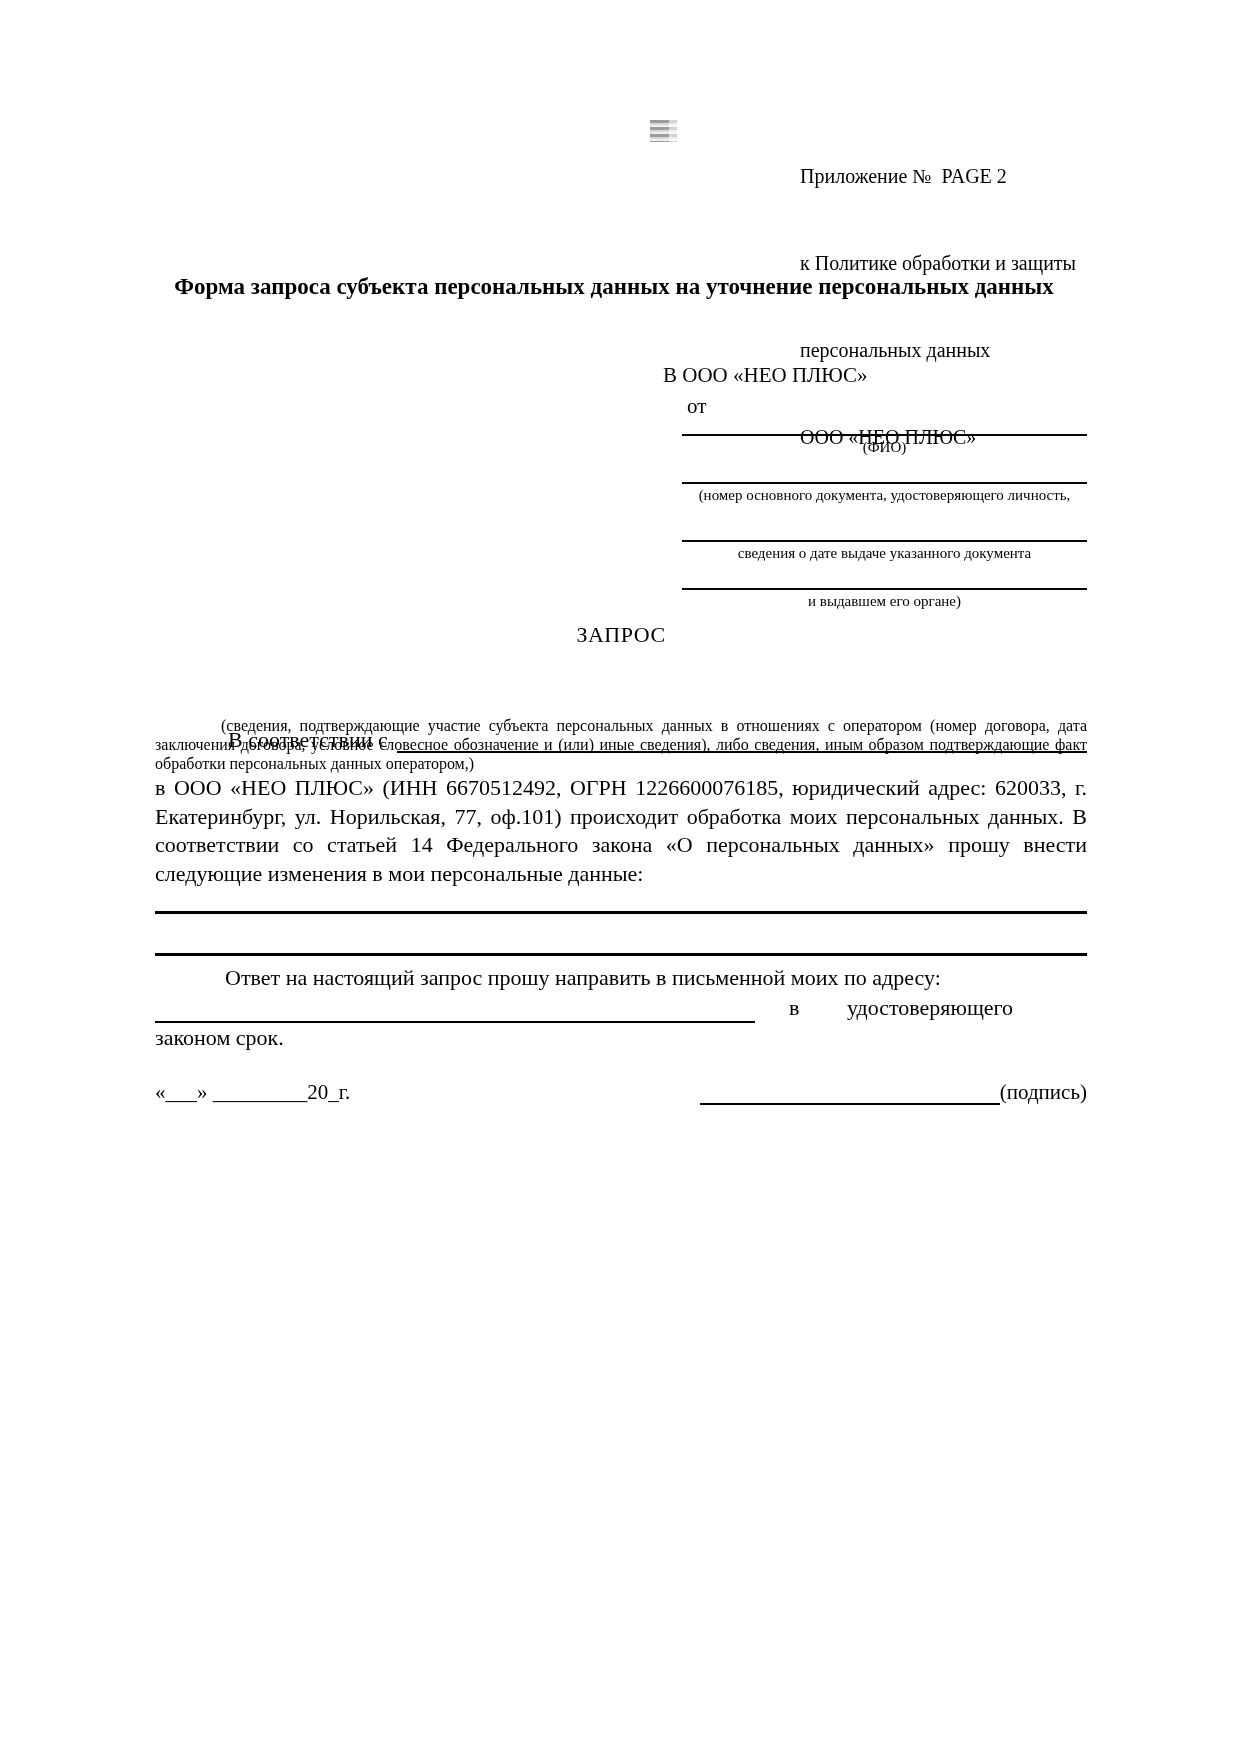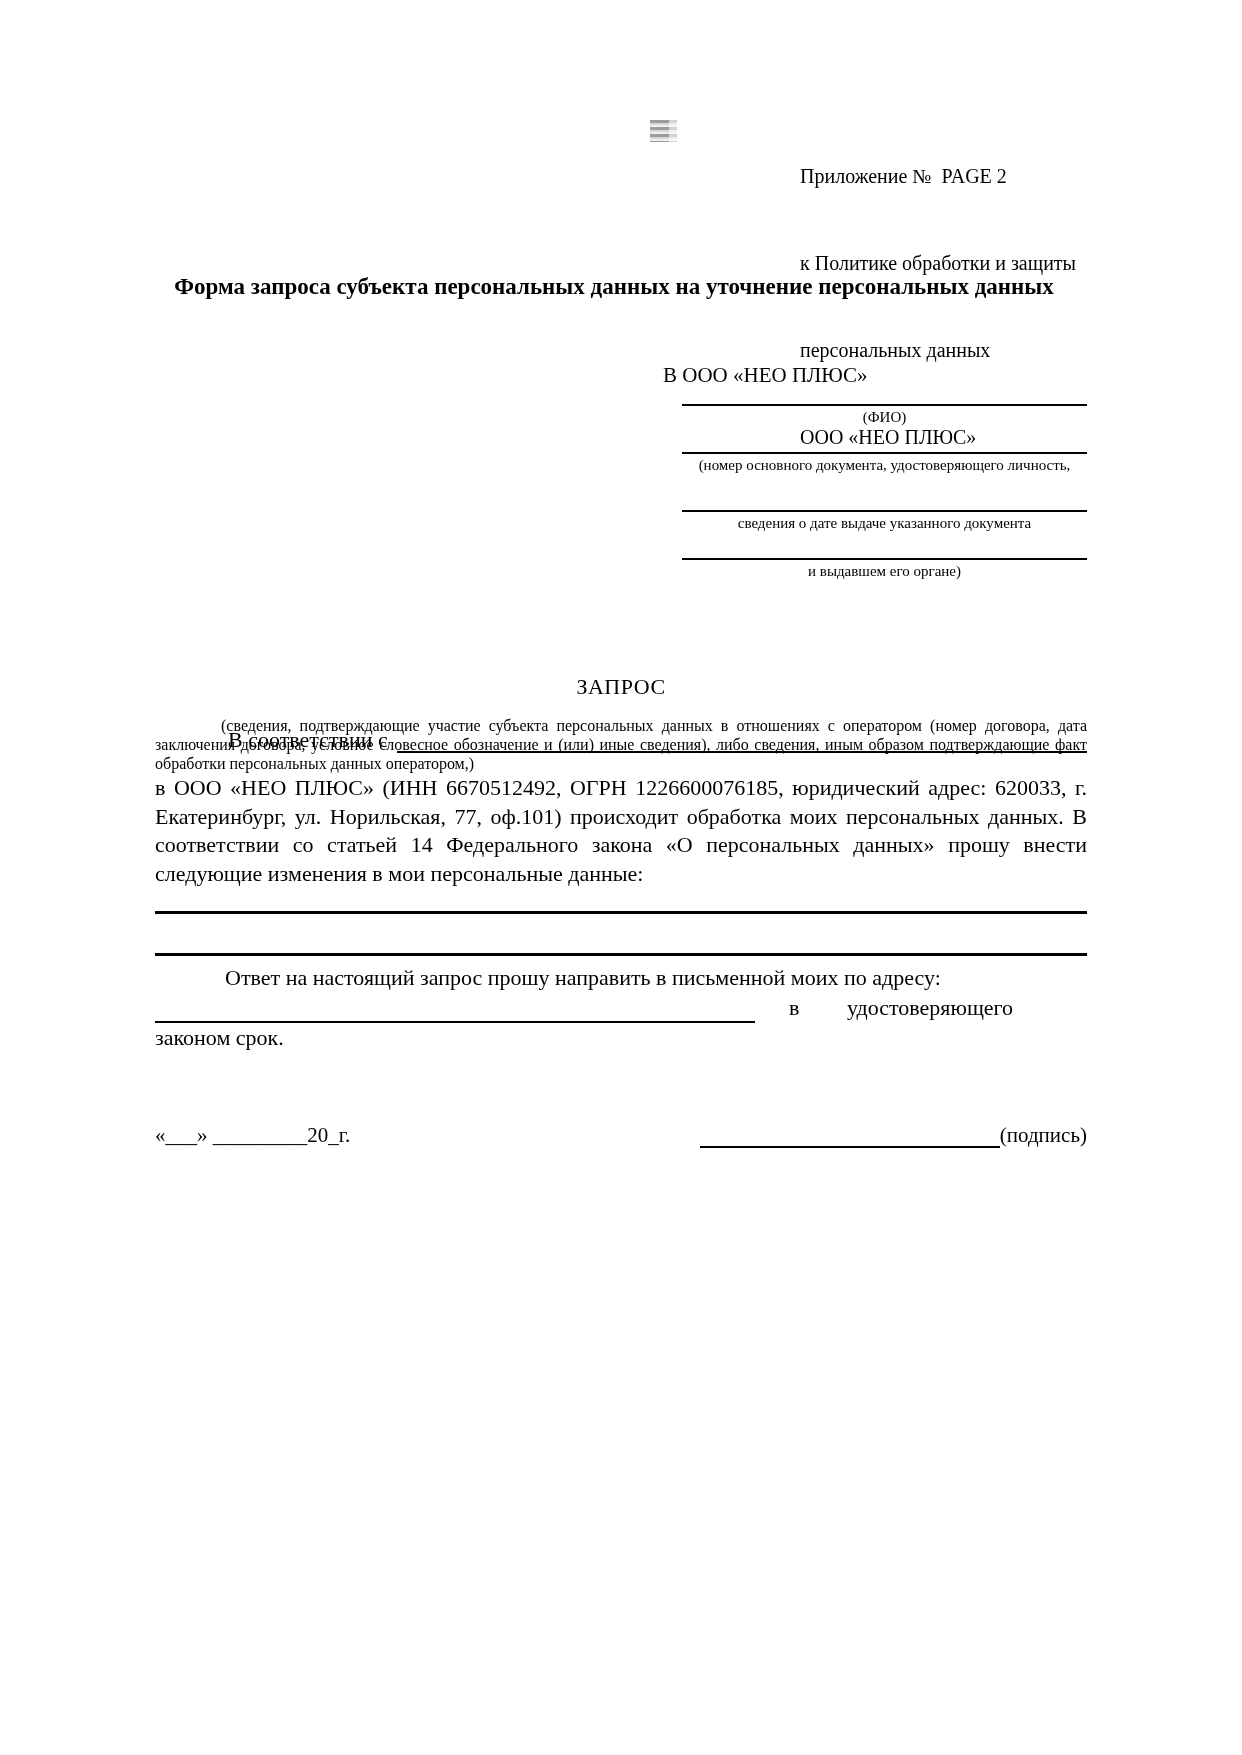--- a/index.html
+++ b/index.html
@@ -32,21 +32,21 @@
   .recipient .from{margin-left:24px;margin-top:6px;line-height:24px;}
   .recipient .fields{margin-left:19px;}
   .blank-line{border-bottom:2px solid #000;}
   .recipient .blank-1{height:16px;}
   .recipient .blank-2{height:26px;}
   .recipient .blank-3{height:36px;}
   .recipient .blank-4{height:26px;}
   .recipient .caption{text-align:center;font-size:15px;line-height:17px;margin-top:3px;}
 
   .request-heading{
-    position:absolute;left:155px;top:674px;width:932px;
+    position:absolute;left:155px;top:622px;width:932px;
     text-align:center;font-size:22px;line-height:26px;letter-spacing:.5px;
   }
 
   .intro-line{position:absolute;left:155px;top:688px;width:932px;display:flex;align-items:flex-end;font-size:22px;line-height:26px;margin-top:39px;}
   .intro-line .prefix{padding-left:73px;white-space:nowrap;}
   .intro-line .fill{flex:1;border-bottom:2px solid #000;margin-left:9px;height:22px;}
 
   .footnote{
     position:absolute;left:155px;top:716px;width:932px;
     font-size:16px;line-height:19px;text-align:justify;text-indent:66px;
@@ -62,21 +62,21 @@
 
   .response{position:absolute;left:155px;top:963px;width:932px;font-size:22px;line-height:30px;}
   .response .r1{text-indent:70px;}
   .response .r2{display:flex;align-items:flex-end;height:30px;}
   .response .addr-fill{width:600px;border-bottom:2.5px solid #000;height:24px;}
   .response .suffix{margin-left:34px;word-spacing:42px;white-space:pre;}
 
   .sig-row{
     position:absolute;left:155px;top:1080px;width:932px;
     display:flex;justify-content:space-between;align-items:flex-end;
-    font-size:21px;line-height:25px;margin-top:43px;
+    font-size:21px;line-height:25px;
   }
   .sig-row .date{white-space:pre;}
   .sig-right{display:flex;align-items:flex-end;}
   .sig-right .sig-fill{width:300px;border-bottom:2px solid #000;height:23px;}
 </style>
 </head>
 <body>
 
 <div class="page">
 
@@ -86,20 +86,21 @@
     <div>Приложение №  PAGE 2</div>
     <div>к Политике обработки и защиты</div>
     <div>персональных данных</div>
     <div>ООО «НЕО ПЛЮС»</div>
   </div>
 
   <div class="doc-title">Форма запроса субъекта персональных данных на уточнение персональных данных</div>
 
   <div class="recipient">
     <div class="org">В ООО «НЕО ПЛЮС»</div>
+    <div class="from">от</div>
     <div class="fields">
       <div class="blank-line blank-1"></div>
       <div class="caption">(ФИО)</div>
       <div class="blank-line blank-2"></div>
       <div class="caption">(номер основного документа, удостоверяющего личность,</div>
       <div class="blank-line blank-3"></div>
       <div class="caption">сведения о дате выдаче указанного документа</div>
       <div class="blank-line blank-4"></div>
       <div class="caption">и выдавшем его органе)</div>
     </div>

